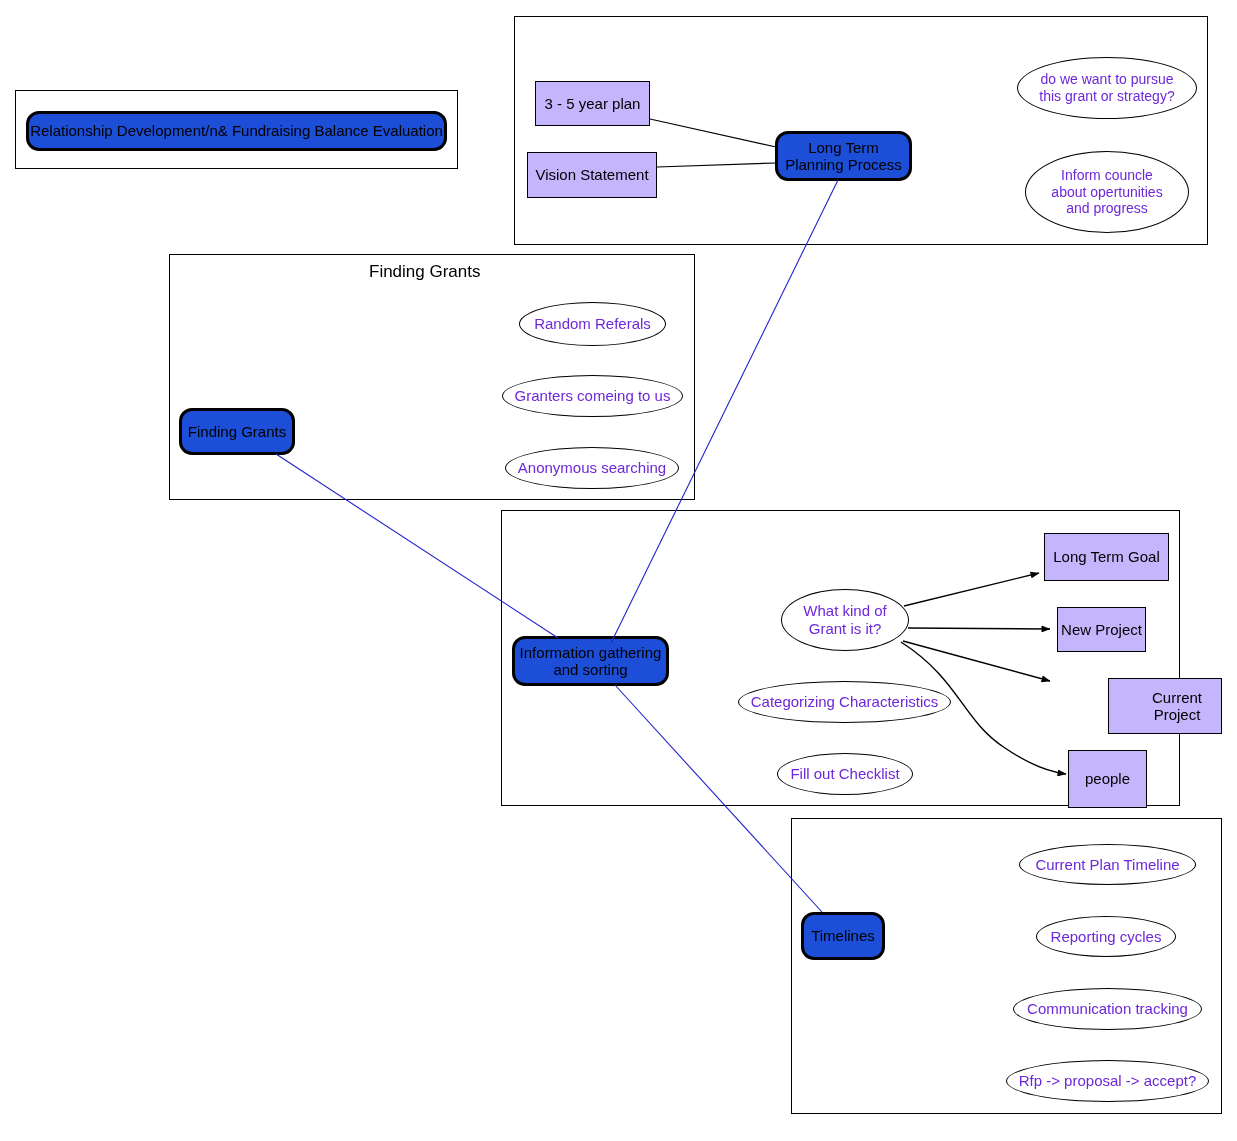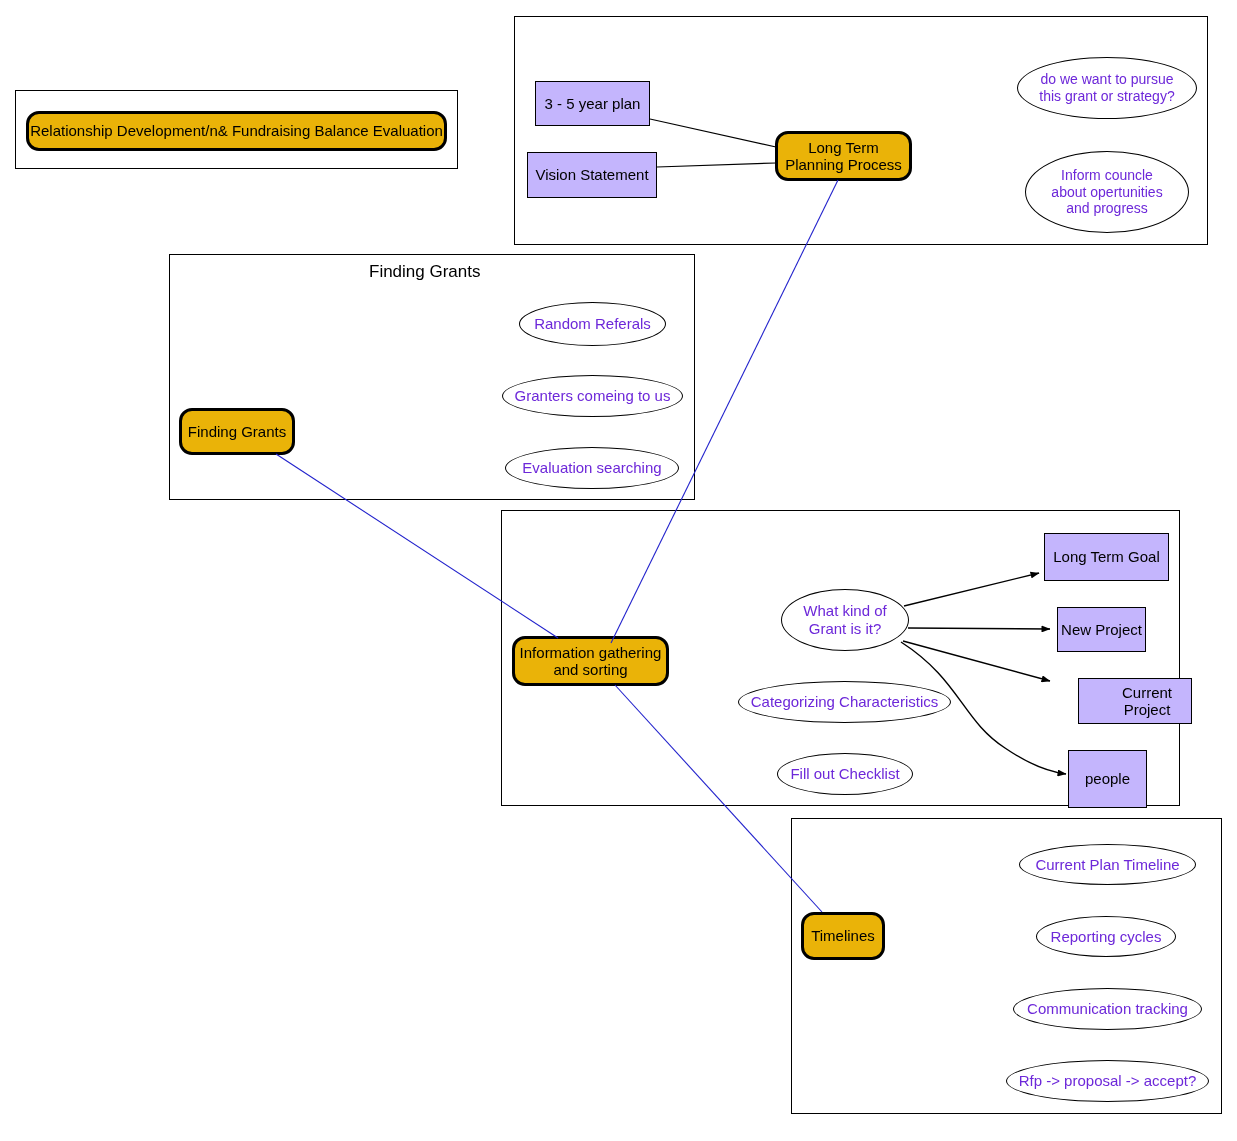--- a/index.html
+++ b/index.html
@@ -20,21 +20,21 @@
     position: absolute;
     border: 1px solid #000000;
     background: transparent;
     box-sizing: border-box;
   }
   
   .round-node {
     position: absolute;
     border: 3px solid #000000;
     border-radius: 13px;
-    background: #eab308;
+    background: #1d4ed8;
     box-sizing: border-box;
     display: flex;
     align-items: center;
     justify-content: center;
     text-align: center;
     font-size: 15px;
     color: #000000;
     line-height: 1.15;
     z-index: 6;
   }
@@ -163,21 +163,21 @@
 
   <div class="ellipse-node" style="left:519px; top:302px; width:147px; height:44px;">
     <span>Random Referals</span>
   </div>
 
   <div class="ellipse-node" style="left:502px; top:375px; width:181px; height:42px;">
     <span>Granters comeing to us</span>
   </div>
 
   <div class="ellipse-node" style="left:505px; top:447px; width:174px; height:42px;">
-    <span>Evaluation searching</span>
+    <span>Anonymous searching</span>
   </div>
 
   <div class="container-box" style="left:501px; top:510px; width:679px; height:296px;"></div>
 
   <div class="round-node" style="left:512px; top:636px; width:157px; height:50px;">
     <span>
       <span>Information gathering</span><br>
       <span>and sorting</span>
     </span>
   </div>
@@ -198,21 +198,21 @@
   </div>
 
   <div class="rect-node" style="left:1044px; top:533px; width:125px; height:48px;">
     <span>Long Term Goal</span>
   </div>
 
   <div class="rect-node" style="left:1057px; top:607px; width:89px; height:45px;">
     <span>New Project</span>
   </div>
 
-  <div class="rect-node" style="left:1078px; top:678px; width:114px; height:46px;padding-left:24px;">
+  <div class="rect-node" style="left:1108px; top:678px; width:114px; height:56px;padding-left:24px;">
     <span>Current Project</span>
   </div>
 
   <div class="rect-node" style="left:1068px; top:750px; width:79px; height:58px;">
     <span>people</span>
   </div>
 
   <div class="container-box" style="left:791px; top:818px; width:431px; height:296px;"></div>
 
   <div class="round-node" style="left:801px; top:912px; width:84px; height:48px;">

